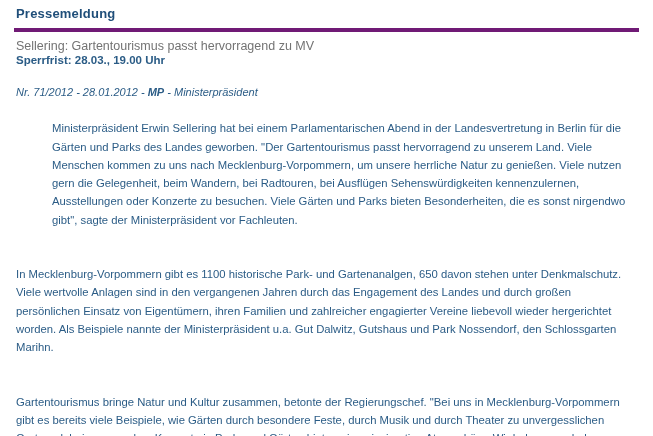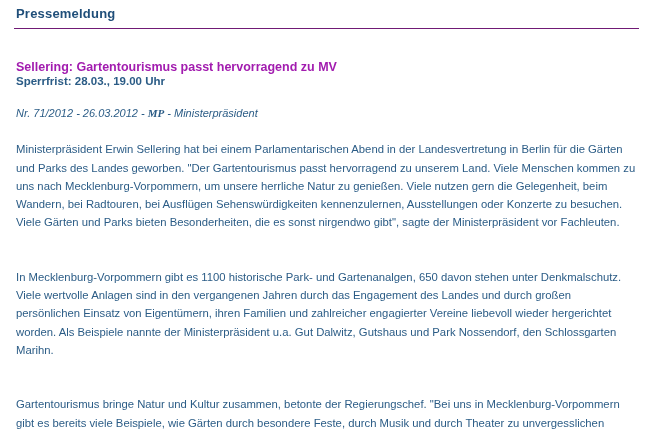--- a/index.html
+++ b/index.html
@@ -16,37 +16,37 @@
   }
   .page {
     position: relative;
     width: 653px;
     height: 436px;
     box-sizing: border-box;
     padding: 0 14px 0 14px;
   }
   .header-bar {
     padding: 6px 0 7px 2px;
-    border-bottom: 1px solid #701a75;
+    border-bottom: 4px solid #701a75;
     margin-bottom: 0;
   }
   .header-title {
     font-size: 13px;
     font-weight: bold;
     color: #1f4e79;
     letter-spacing: 0.2px;
   }
   .content {
     padding: 0 2px 0 2px;
   }
   .headline {
     font-size: 12.5px;
-    font-weight: bold;
-    color: #a21caf;
-    margin-top: 30px;
+    font-weight: normal;
+    color: #737373;
+    margin-top: 6px;
     margin-bottom: 0;
     line-height: 1.3;
   }
   .embargo {
     font-size: 11.5px;
     font-weight: bold;
     color: #2b5c86;
   }
   .meta {
     font-size: 11px;
@@ -54,50 +54,50 @@
     margin-top: 20px;
     font-style: italic;
   }
   .meta .meta-dept {
     font-style: italic;
     margin-top: 24px;
   }
   .meta .meta-bold {
     font-weight: bold;
     font-style: italic;
-    font-family: Liberation Serif, serif;
   }
   .para {
     font-size: 11.3px;
     line-height: 1.62;
     color: #2b5c86;
     margin-top: 36px;
     text-align: left;
   }
   .para:first-of-type {
     margin-top: 21px;
+    margin-left: 36px;
   }
 </style>
 </head>
 <body>
 
 <div class="page">
 
   <div class="header-bar">
     <div class="header-title">Pressemeldung</div>
   </div>
 
   <div class="content">
 
     <div class="headline">Sellering: Gartentourismus passt hervorragend zu MV</div>
 
     <div class="embargo">Sperrfrist: 28.03., 19.00 Uhr</div>
 
     <div class="meta">
-      <span>Nr. 71/2012 - 26.03.2012 - </span><span class="meta-bold">MP</span><span> - </span><span class="meta-dept">Ministerpräsident</span>
+      <span>Nr. 71/2012 - 28.01.2012 - </span><span class="meta-bold">MP</span><span> - </span><span class="meta-dept">Ministerpräsident</span>
     </div>
 
     <p class="para">Ministerpräsident Erwin Sellering hat bei einem Parlamentarischen Abend  in der Landesvertretung in Berlin für die Gärten und Parks des Landes geworben. "Der Gartentourismus passt hervorragend zu unserem Land. Viele Menschen kommen zu uns nach Mecklenburg-Vorpommern, um unsere herrliche Natur zu genießen. Viele nutzen gern die Gelegenheit, beim Wandern, bei Radtouren, bei Ausflügen Sehenswürdigkeiten kennenzulernen, Ausstellungen oder Konzerte zu besuchen. Viele Gärten und Parks bieten Besonderheiten, die es sonst nirgendwo gibt", sagte der Ministerpräsident vor Fachleuten.</p>
     <p class="para">In Mecklenburg-Vorpommern gibt es 1100 historische Park- und Gartenanalgen, 650 davon stehen unter Denkmalschutz. Viele wertvolle Anlagen sind in den vergangenen Jahren durch das Engagement des Landes und durch großen persönlichen Einsatz von Eigentümern, ihren Familien und zahlreicher engagierter Vereine liebevoll wieder hergerichtet worden. Als Beispiele nannte der Ministerpräsident u.a. Gut Dalwitz, Gutshaus und Park Nossendorf, den Schlossgarten Marihn.</p>
     <p class="para">Gartentourismus bringe Natur und Kultur zusammen, betonte der Regierungschef. "Bei uns in Mecklenburg-Vorpommern gibt es bereits viele Beispiele, wie Gärten durch besondere Feste, durch Musik und durch Theater zu unvergesslichen Gartenerlebnissen werden. Konzerte in Parks und Gärten bieten eine einzigartige Atmosphäre. Wir haben wunderbar gelegene Literaturmuseen, Kunsthäuser, Galerien, Ateliers, Skulpturenparks und Künstlergärten. Wir brauchen davon noch mehr." Sellering hob in diesem Zusammenhang das Engagement von privaten Initiativen wie "Offene Gärten in MV" oder die "Gartenroute MV" hervor. "Sie bringen die Entwicklung des Gartentourismus bei uns im Land maßgeblich voran. Dafür danke ich ihnen."</p>
 
   </div>
 </div>
 
 </body></html>

